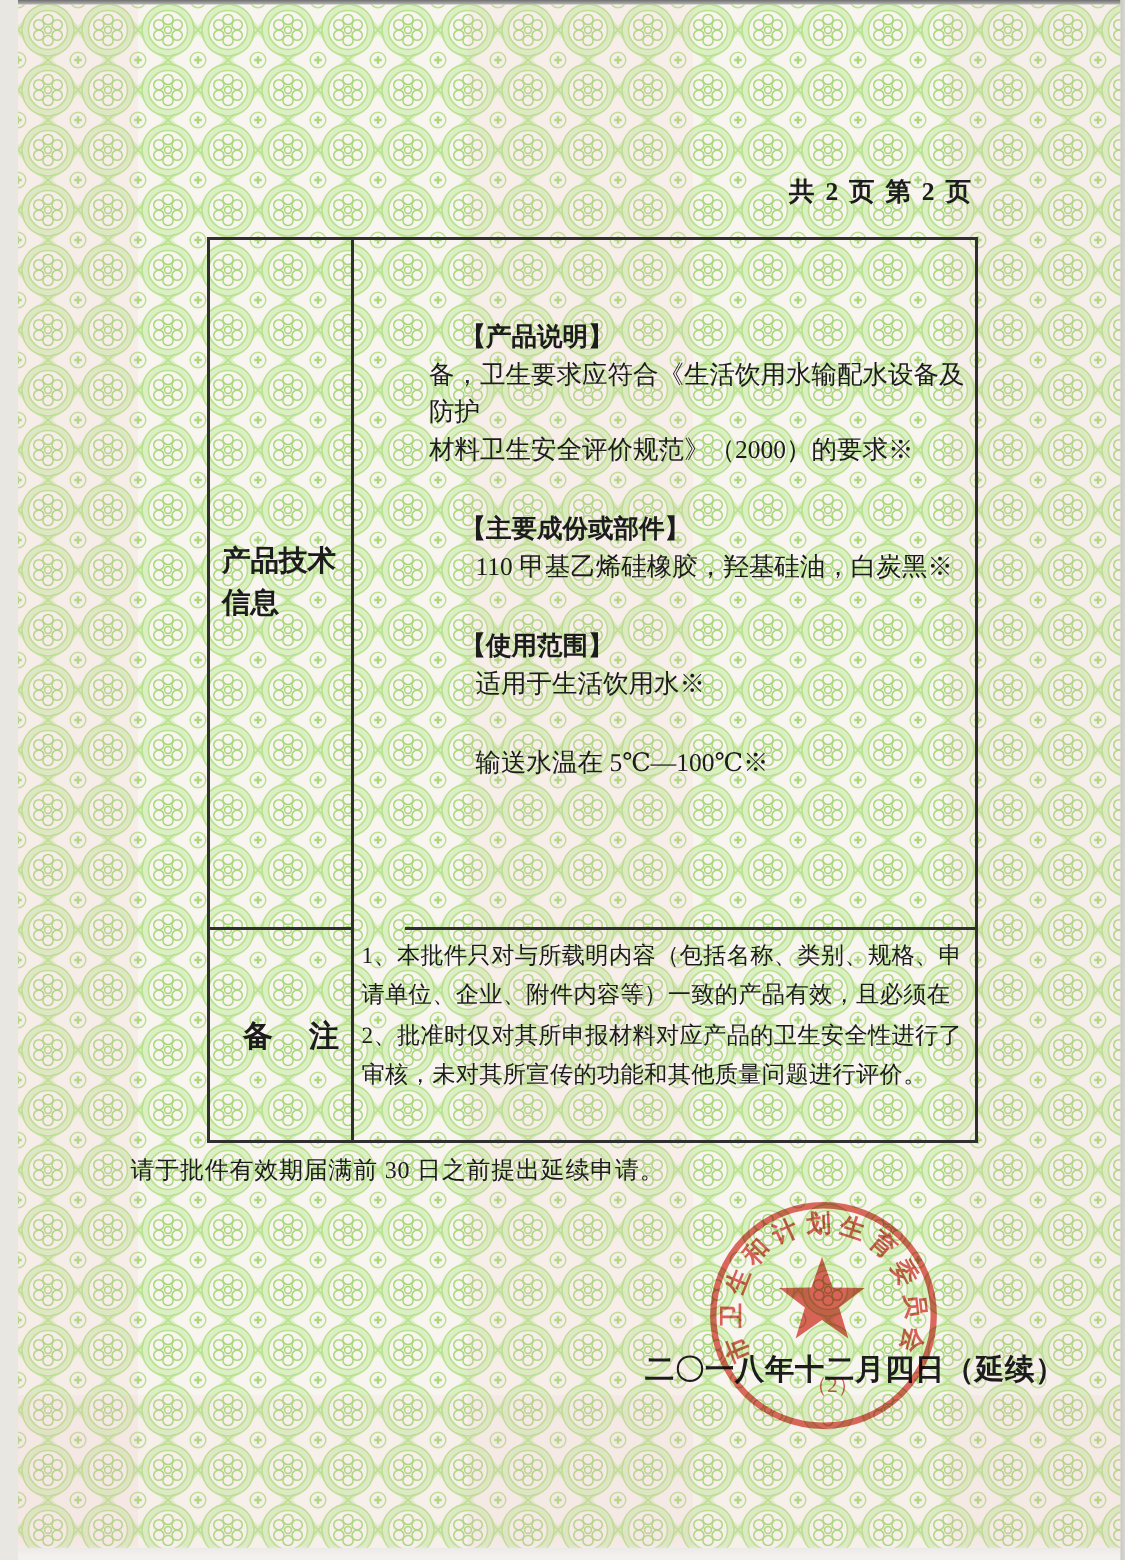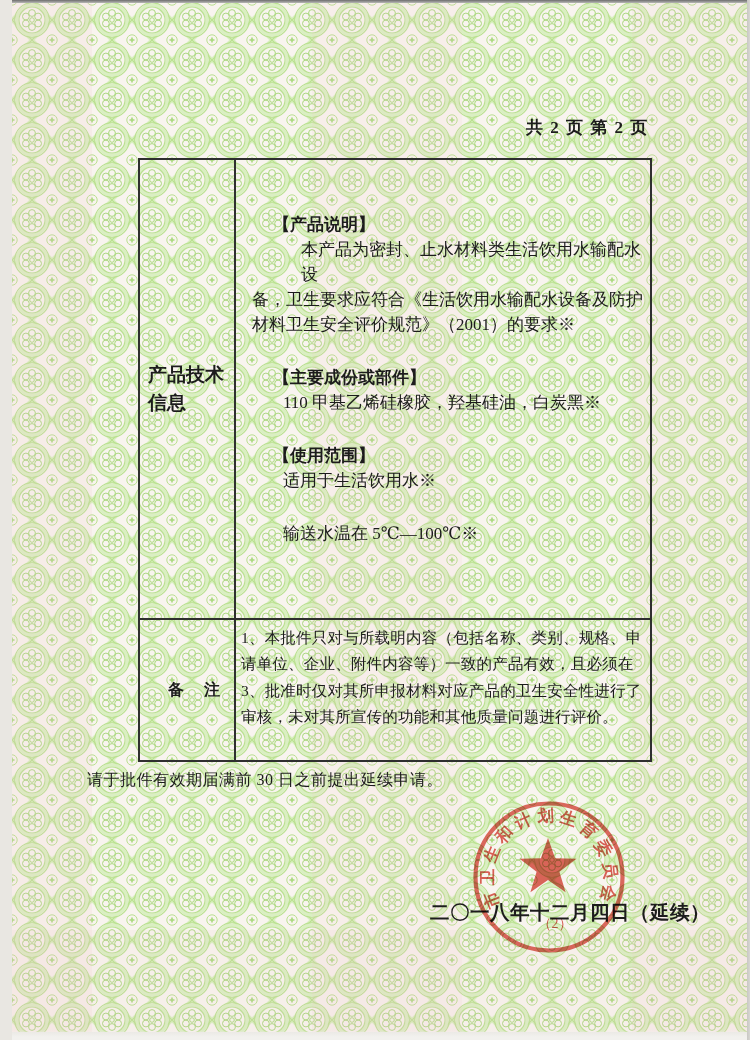--- a/index.html
+++ b/index.html
@@ -26,23 +26,23 @@
   .cert-table{
     position:absolute;left:126px;top:158px;width:514px;height:604px;z-index:2;
     border:2px solid #2f2f2f;box-sizing:border-box;
     display:grid;grid-template-columns:96px 1fr;grid-template-rows:460px 1fr;
   }
   .cell{box-sizing:border-box;}
   .lbl{border-right:2px solid #2f2f2f;display:flex;align-items:center;font-weight:700;}
   .rb{border-bottom:2px solid #2f2f2f;}
   .lbl-product{padding-left:8px;}
   .lbl-product span{width:80px;font-size:19px;line-height:28px;}
-  .lbl-remarks{justify-content:center;font-size:16px;letter-spacing:2px;padding-left:16px;}
+  .lbl-remarks{justify-content:center;font-size:20px;letter-spacing:2px;padding-left:16px;}
 
-  .content-product{padding:52px 6px 0 9px;font-size:17px;line-height:25px;}
+  .content-product{padding:52px 6px 0 9px;font-size:17px;line-height:25px;margin-left:34px;}
   .sec{margin-bottom:28px;}
   .sec:last-child{margin-bottom:0;}
   .sec .h{padding-left:28px;font-weight:700;}
   .sec .ln{padding-left:38px;}
   .sec .wrap{padding-left:7px;}
   .sec .fi{padding-left:56px;}
 
   .content-remarks{padding:5px 6px 0 5px;font-size:15.5px;line-height:26.4px;letter-spacing:0.2px;}
 
   .footer-note{position:absolute;left:75px;top:770px;z-index:2;font-size:16px;letter-spacing:0.5px;}
@@ -101,23 +101,22 @@
 
   <div class="cert-table">
 
     <div class="cell lbl lbl-product rb">
       <span>产品技术信息</span>
     </div>
 
     <div class="cell content-product rb">
       <div class="sec">
         <div class="h">【产品说明】</div>
-        <div class="fi">本产品为密封、止水材料类生活饮用水输配水设</div>
         <div class="wrap">备，卫生要求应符合《生活饮用水输配水设备及防护</div>
-        <div class="wrap">材料卫生安全评价规范》（2001）的要求※</div>
+        <div class="wrap">材料卫生安全评价规范》（2000）的要求※</div>
       </div>
       <div class="sec">
         <div class="h">【主要成份或部件】</div>
         <div class="ln">110 甲基乙烯硅橡胶，羟基硅油，白炭黑※</div>
       </div>
       <div class="sec">
         <div class="h">【使用范围】</div>
         <div class="ln">适用于生活饮用水※</div>
       </div>
       <div class="sec">
@@ -125,21 +124,21 @@
       </div>
     </div>
 
     <div class="cell lbl lbl-remarks">
       <span>备　注</span>
     </div>
 
     <div class="cell content-remarks">
       <div>1、本批件只对与所载明内容（包括名称、类别、规格、申</div>
       <div>请单位、企业、附件内容等）一致的产品有效，且必须在</div>
-      <div>3、批准时仅对其所申报材料对应产品的卫生安全性进行了</div>
+      <div>2、批准时仅对其所申报材料对应产品的卫生安全性进行了</div>
       <div>审核，未对其所宣传的功能和其他质量问题进行评价。</div>
     </div>
   </div>
 
   <div class="footer-note">请于批件有效期届满前 30 日之前提出延续申请。</div>
 
   <div class="issue-date">二〇一八年十二月四日（延续）</div>
 
   <svg class="stamp" viewBox="0 0 214 214" aria-hidden="true">
     <defs>

